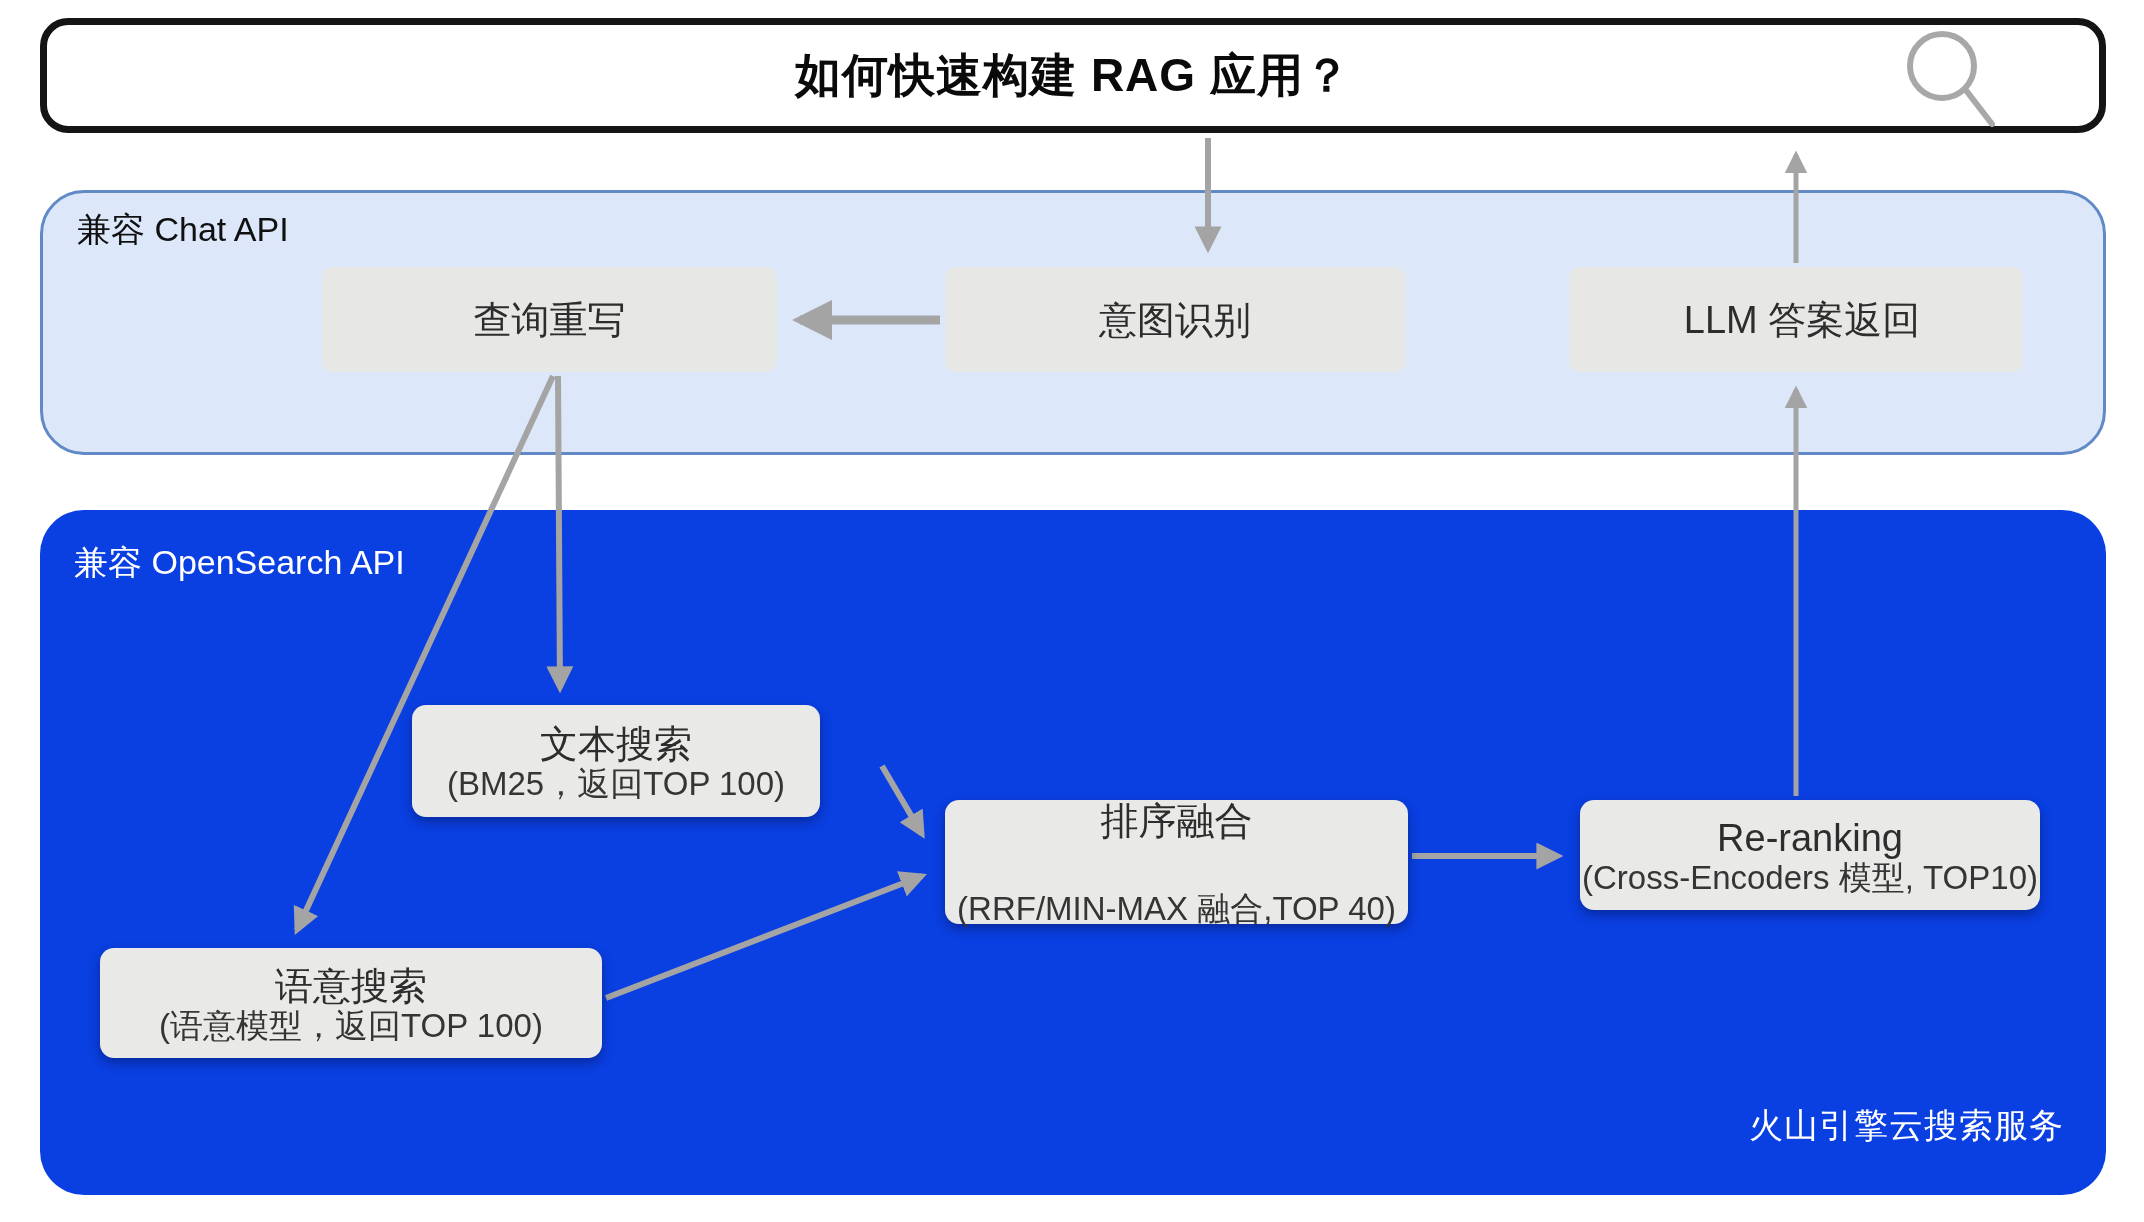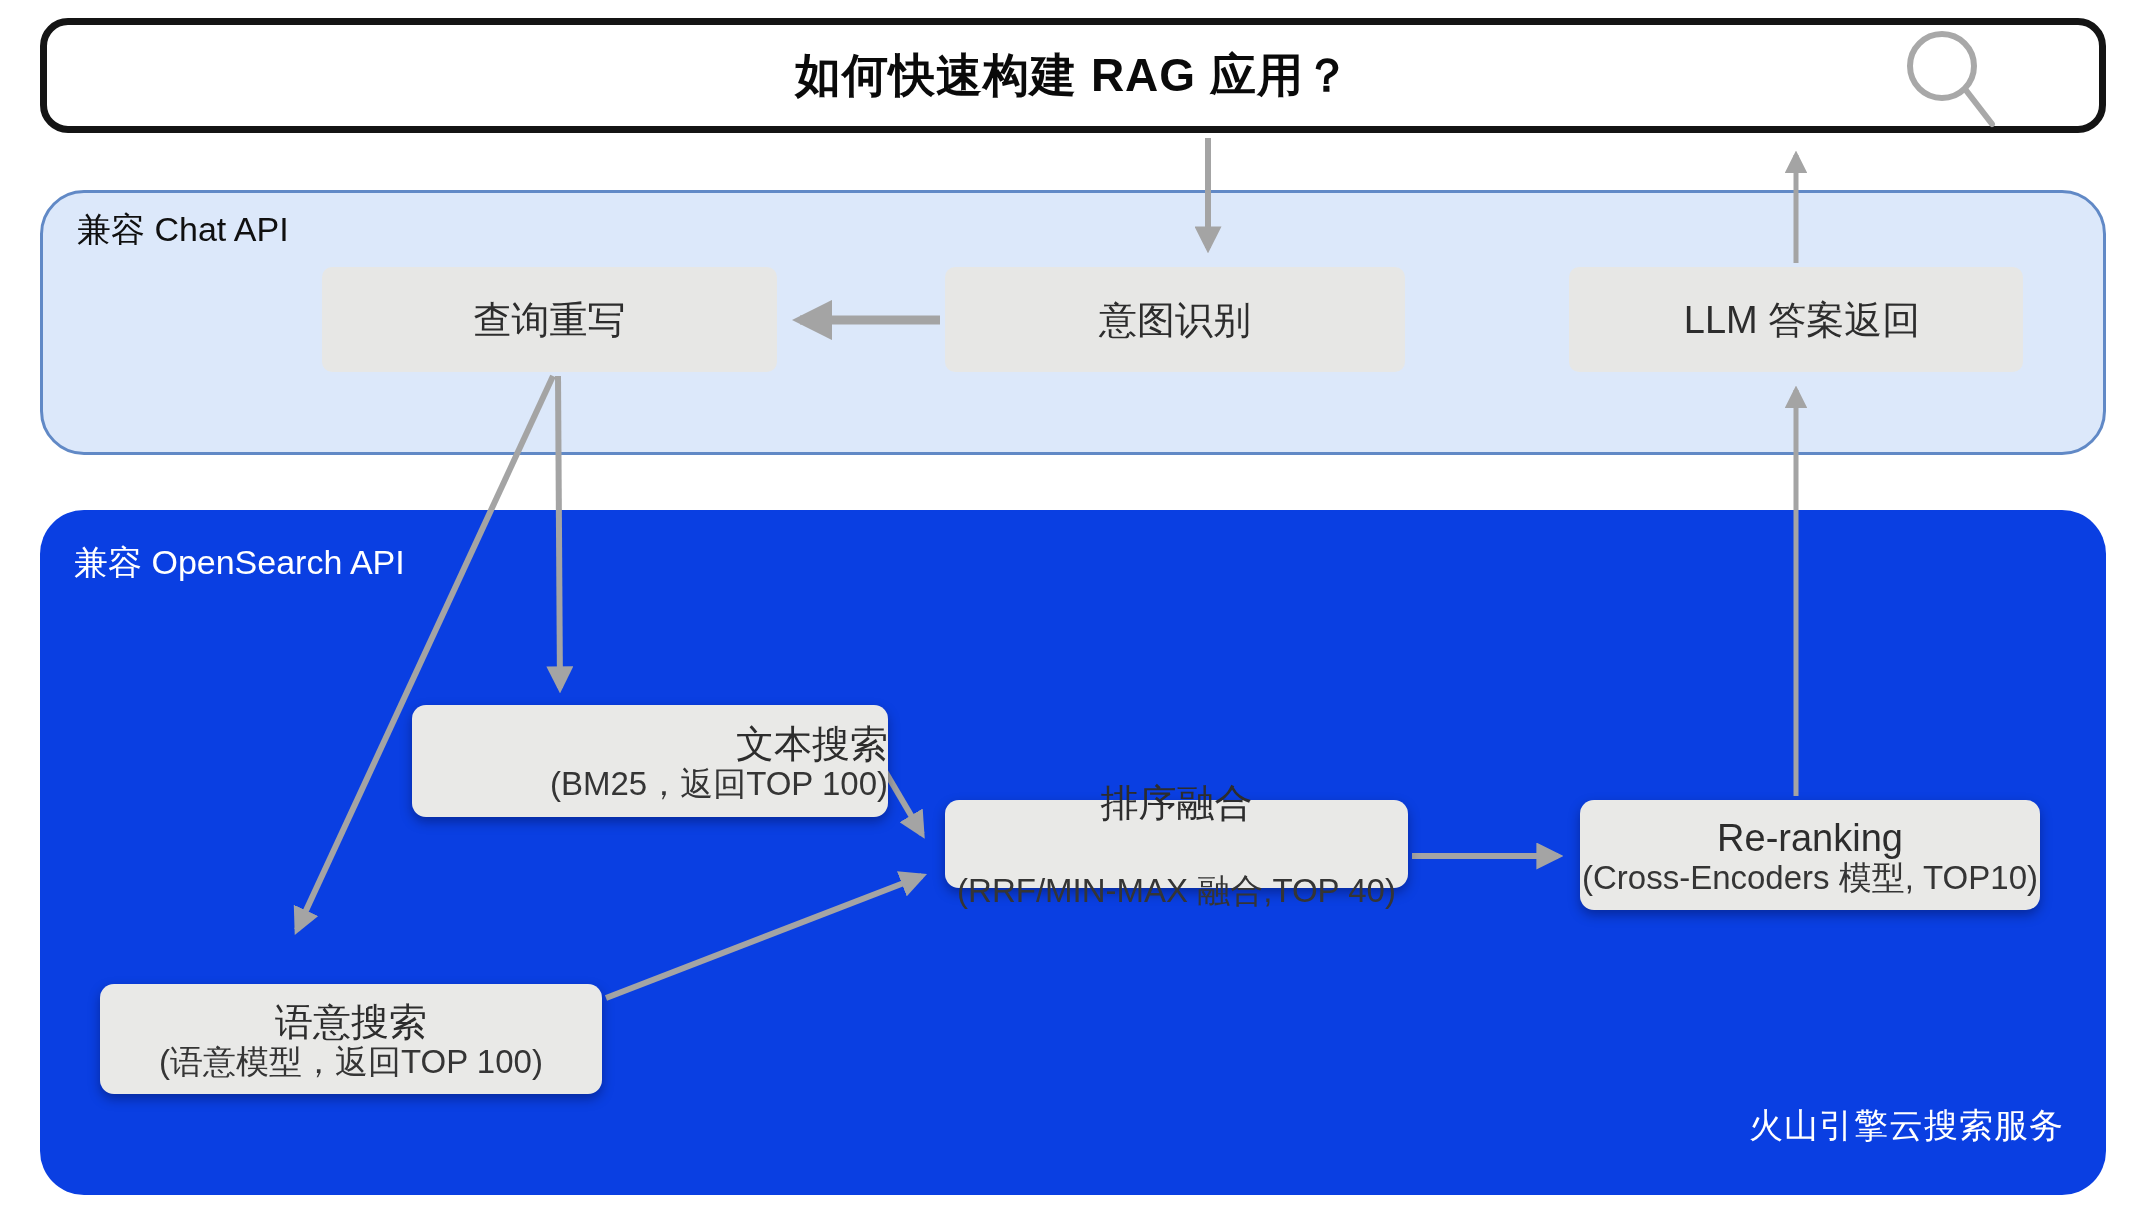--- a/index.html
+++ b/index.html
@@ -40,24 +40,24 @@
     position:absolute;box-sizing:border-box;background:#e7e7e5;border-radius:10px;
     display:flex;flex-direction:column;align-items:center;justify-content:center;
     text-align:center;
   }
   .node .title{font-size:38px;color:#2d2d2d;line-height:46px;}
   .node .subtitle{font-size:33px;color:#353535;line-height:34px;}
   .node.on-blue{border-radius:14px;box-shadow:0 5px 12px rgba(0,0,30,0.35);background:#e9e9e7;}
   .n-rewrite {left:322px; top:267px; width:455px; height:105px;}
   .n-intent  {left:945px; top:267px; width:460px; height:105px;}
   .n-llm     {left:1569px;top:267px; width:454px; height:105px;padding-left:12px;}
-  .n-text    {left:412px; top:705px; width:476px; height:112px;align-items:flex-end;}
-  .n-fusion  {left:945px; top:800px; width:463px; height:88px;gap:48px;}
+  .n-text    {left:412px; top:705px; width:408px; height:112px;}
+  .n-fusion  {left:945px; top:800px; width:463px; height:124px;gap:48px;}
   .n-rerank  {left:1580px;top:800px; width:460px; height:110px;}
-  .n-semantic{left:100px; top:948px; width:502px; height:110px;margin-top:36px;}
+  .n-semantic{left:100px; top:948px; width:502px; height:110px;}
   
   .arrows{position:absolute;left:0;top:0;width:2144px;height:1222px;pointer-events:none;}
 </style>
 </head>
 <body>
 
 <div class="canvas">
 
   <div class="chat-box">
     <div class="chat-label">兼容 Chat API</div>

